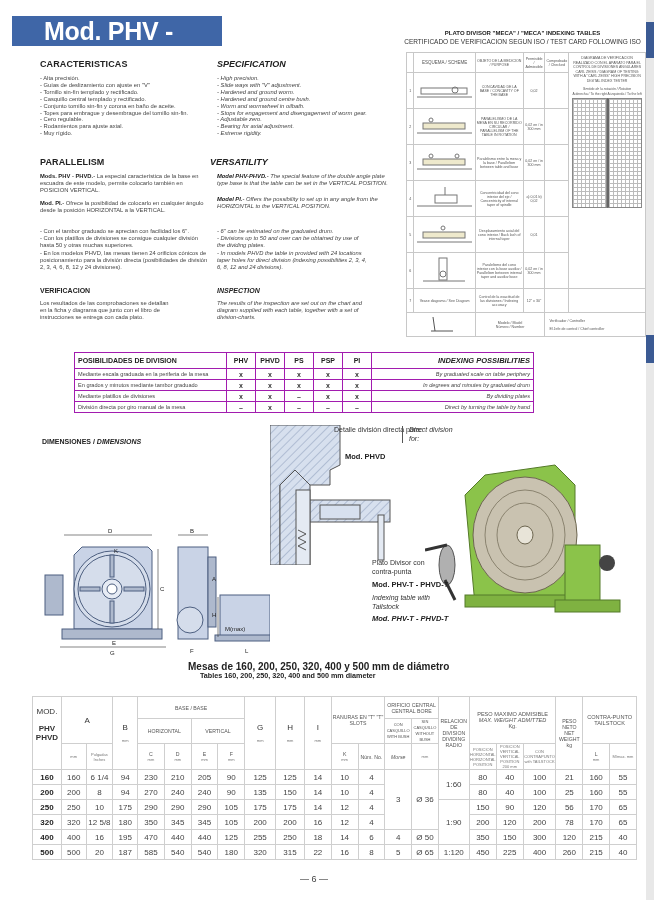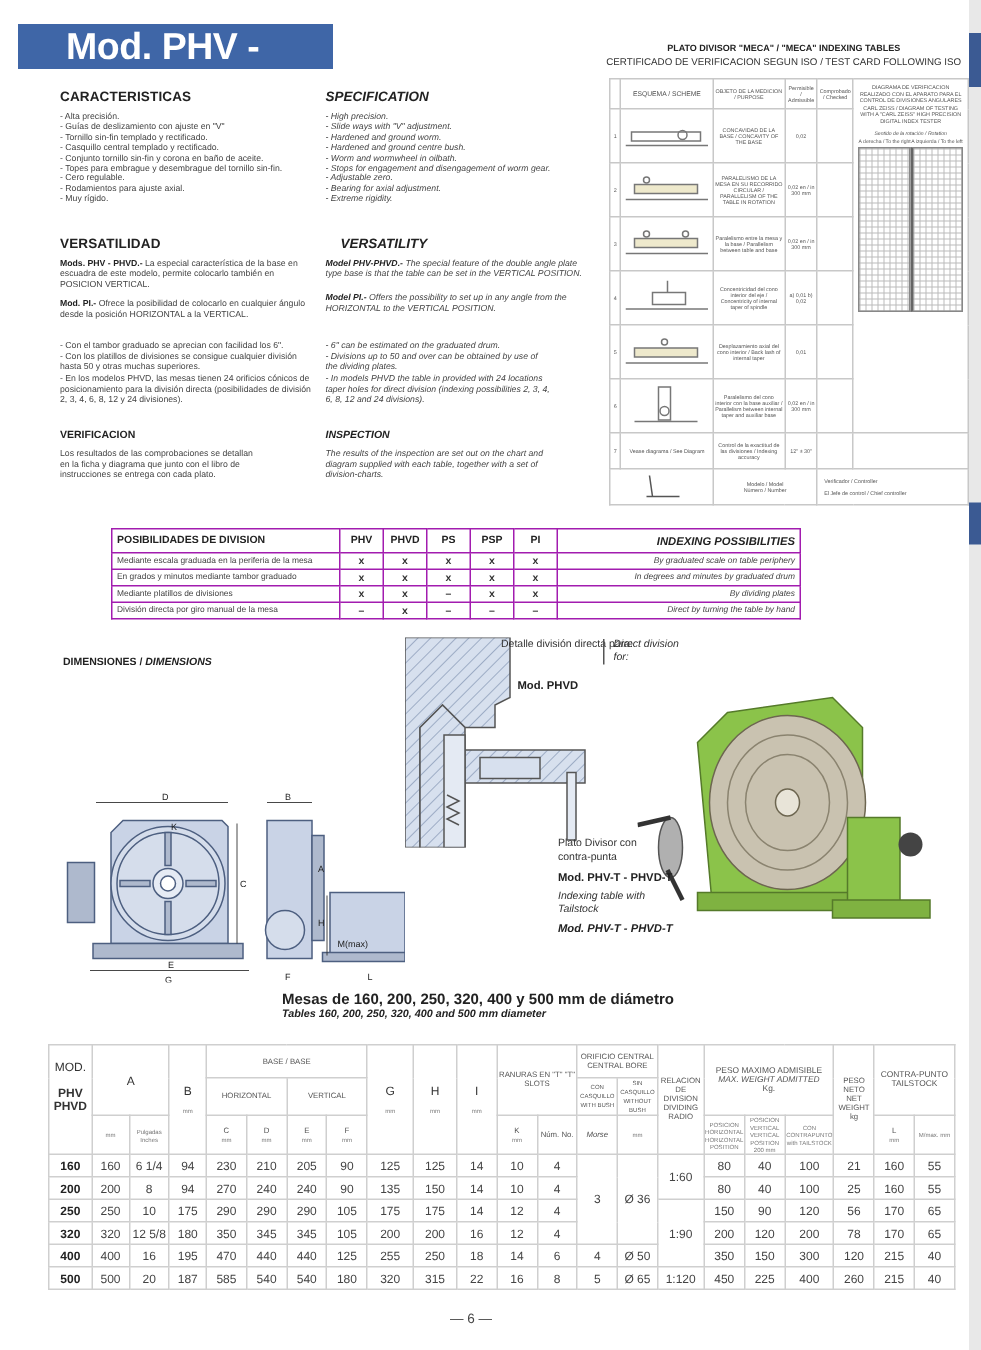--- a/index.html
+++ b/index.html
@@ -72,22 +72,22 @@
   <li style="font-style:italic">- Slide ways with "V" adjustment.</li>
   <li style="font-style:italic">- Hardened and ground worm.</li>
   <li style="font-style:italic">- Hardened and ground centre bush.</li>
   <li style="font-style:italic">- Worm and wormwheel in oilbath.</li>
   <li style="font-style:italic">- Stops for engagement and disengagement of worm gear.</li>
   <li style="font-style:italic">- Adjustable zero.</li>
   <li style="font-style:italic">- Bearing for axial adjustment.</li>
   <li style="font-style:italic">- Extreme rigidity.</li>
 </ul>
 
-<div class="abs h2" style="left:40px;top:157px">VERSATILIDAD</div>
-<div class="abs h2i" style="left:227px;top:157px">VERSATILITY</div>
+<div class="abs h2" style="left:40px;top:157px">PARALLELISM</div>
+<div class="abs h2i" style="left:210px;top:157px">VERSATILITY</div>
 
 <div class="abs txt" style="left:40px;top:173px;width:170px"><span class="b">Mods. PHV - PHVD.-</span><span> La especial característica de la base en escuadra de este modelo, permite colocarlo también en POSICION VERTICAL.</span></div>
 <div class="abs txt" style="left:40px;top:200px;width:170px"><span class="b">Mod. PI.-</span><span> Ofrece la posibilidad de colocarlo en cualquier ángulo desde la posición HORIZONTAL a la VERTICAL.</span></div>
 <div class="abs txt" style="left:40px;top:228px;width:172px">
   <div>- Con el tambor graduado se aprecian con facilidad los 6".</div>
   <div>- Con los platillos de divisiones se consigue cualquier división hasta 50 y otras muchas superiores.</div>
   <div>- En los modelos PHVD, las mesas tienen 24 orificios cónicos de posicionamiento para la división directa (posibilidades de división 2, 3, 4, 6, 8, 12 y 24 divisiones).</div>
 </div>
 
 <div class="abs txti" style="left:217px;top:173px;width:180px"><span class="b">Model PHV-PHVD.-</span><span> The special feature of the double angle plate type base is that the table can be set in the VERTICAL POSITION.</span></div>
@@ -345,21 +345,21 @@
   <line x1="0" y1="95" x2="22" y2="90" stroke="#333" stroke-width="3"></line>
   <line x1="20" y1="125" x2="30" y2="145" stroke="#333" stroke-width="3"></line>
 </svg>
 
 <div class="abs cap" style="left:372px;top:559px;width:70px">Plato Divisor con contra-punta</div>
 <div class="abs capb" style="left:372px;top:580px">Mod. PHV-T - PHVD-T</div>
 <div class="abs capi" style="left:372px;top:594px;width:65px">Indexing table with Tailstock</div>
 <div class="abs capbi" style="left:372px;top:614px">Mod. PHV-T - PHVD-T</div>
 
 <div class="abs" style="left:188px;top:661px;font-size:10px;font-weight:bold;color:#222">Mesas de 160, 200, 250, 320, 400 y 500  mm de diámetro</div>
-<div class="abs" style="left:188px;top:671px;font-size:7.2px;font-weight:bold;font-style:italic;color:#222">Tables 160, 200, 250, 320, 400 and 500 mm diameter</div>
+<div class="abs" style="left:200px;top:671px;font-size:7.2px;font-weight:bold;color:#222">Tables 160, 200, 250, 320, 400 and 500 mm diameter</div>
 
 <table class="abs dim" style="left:32px;top:696px;width:605px">
   <tbody>
       <tr style="height:22px">
     <td rowspan="3" style="width:28px;vertical-align:top;padding-top:10px">
       <div class="hdb">MOD.</div>
       <div class="hdb b" style="margin-top:8px">PHV</div>
       <div class="hdb b">PHVD</div>
     </td>
     <td colspan="2" rowspan="2" class="hdb">A</td>

